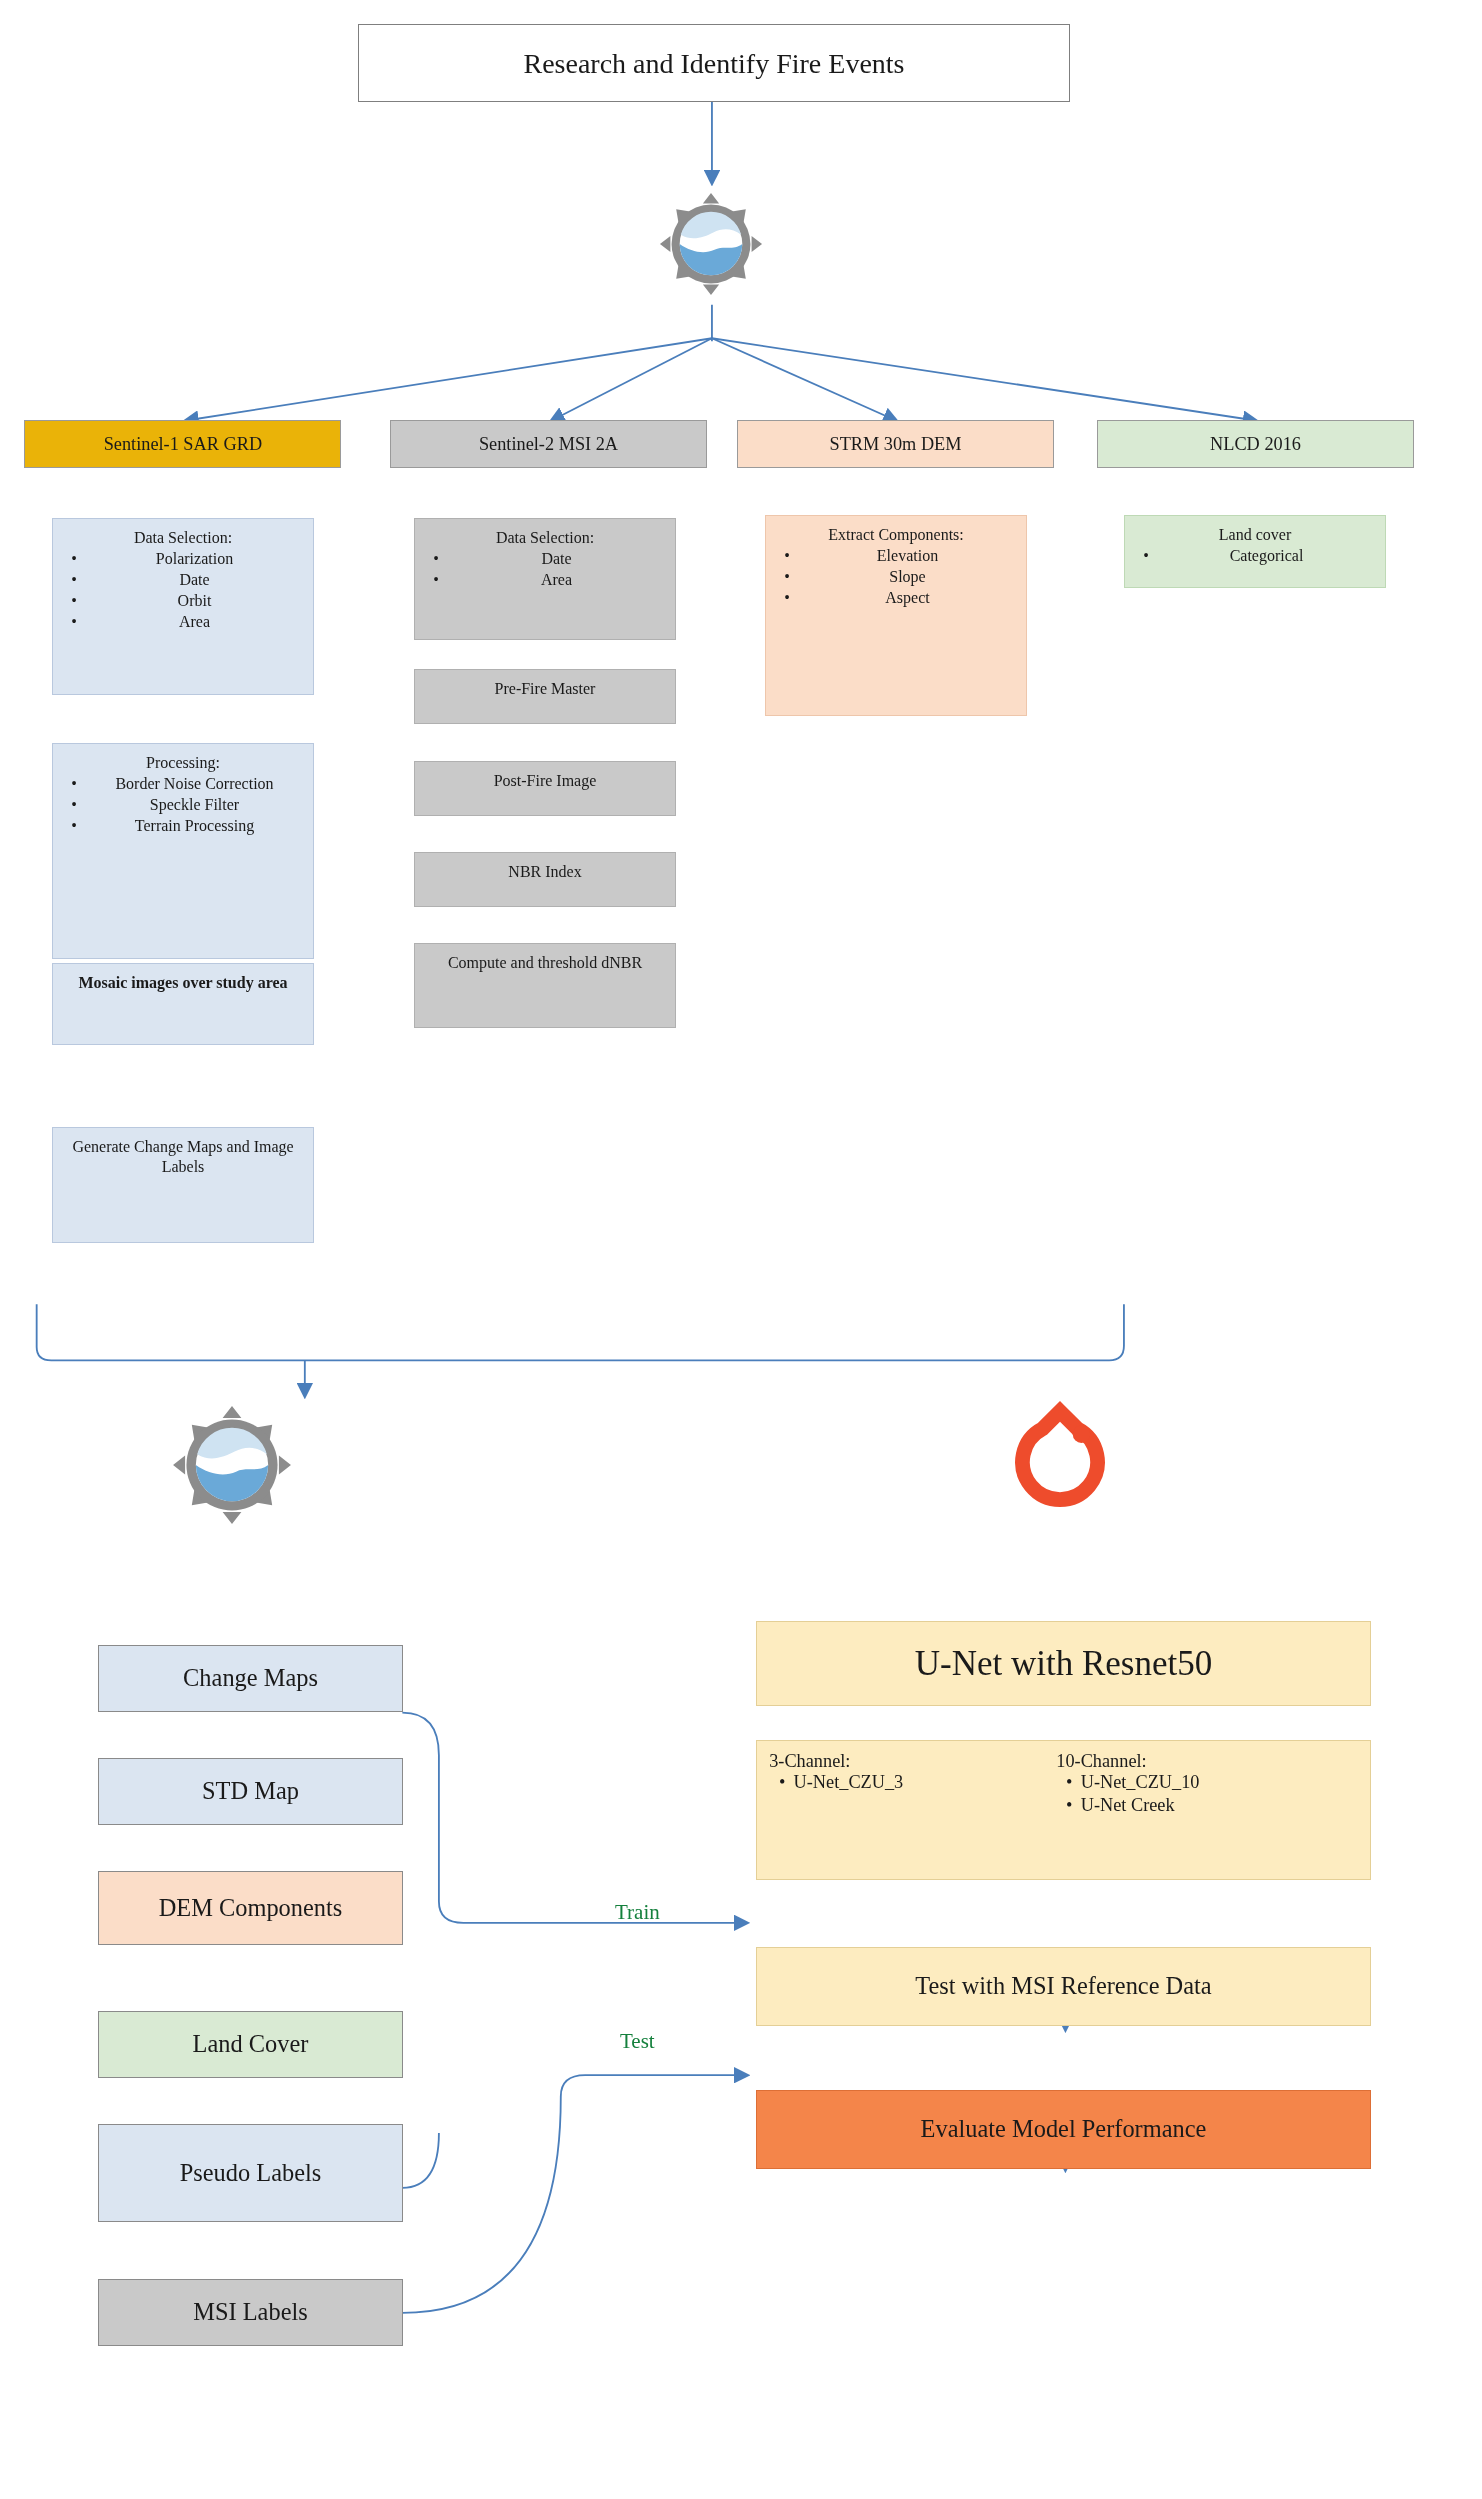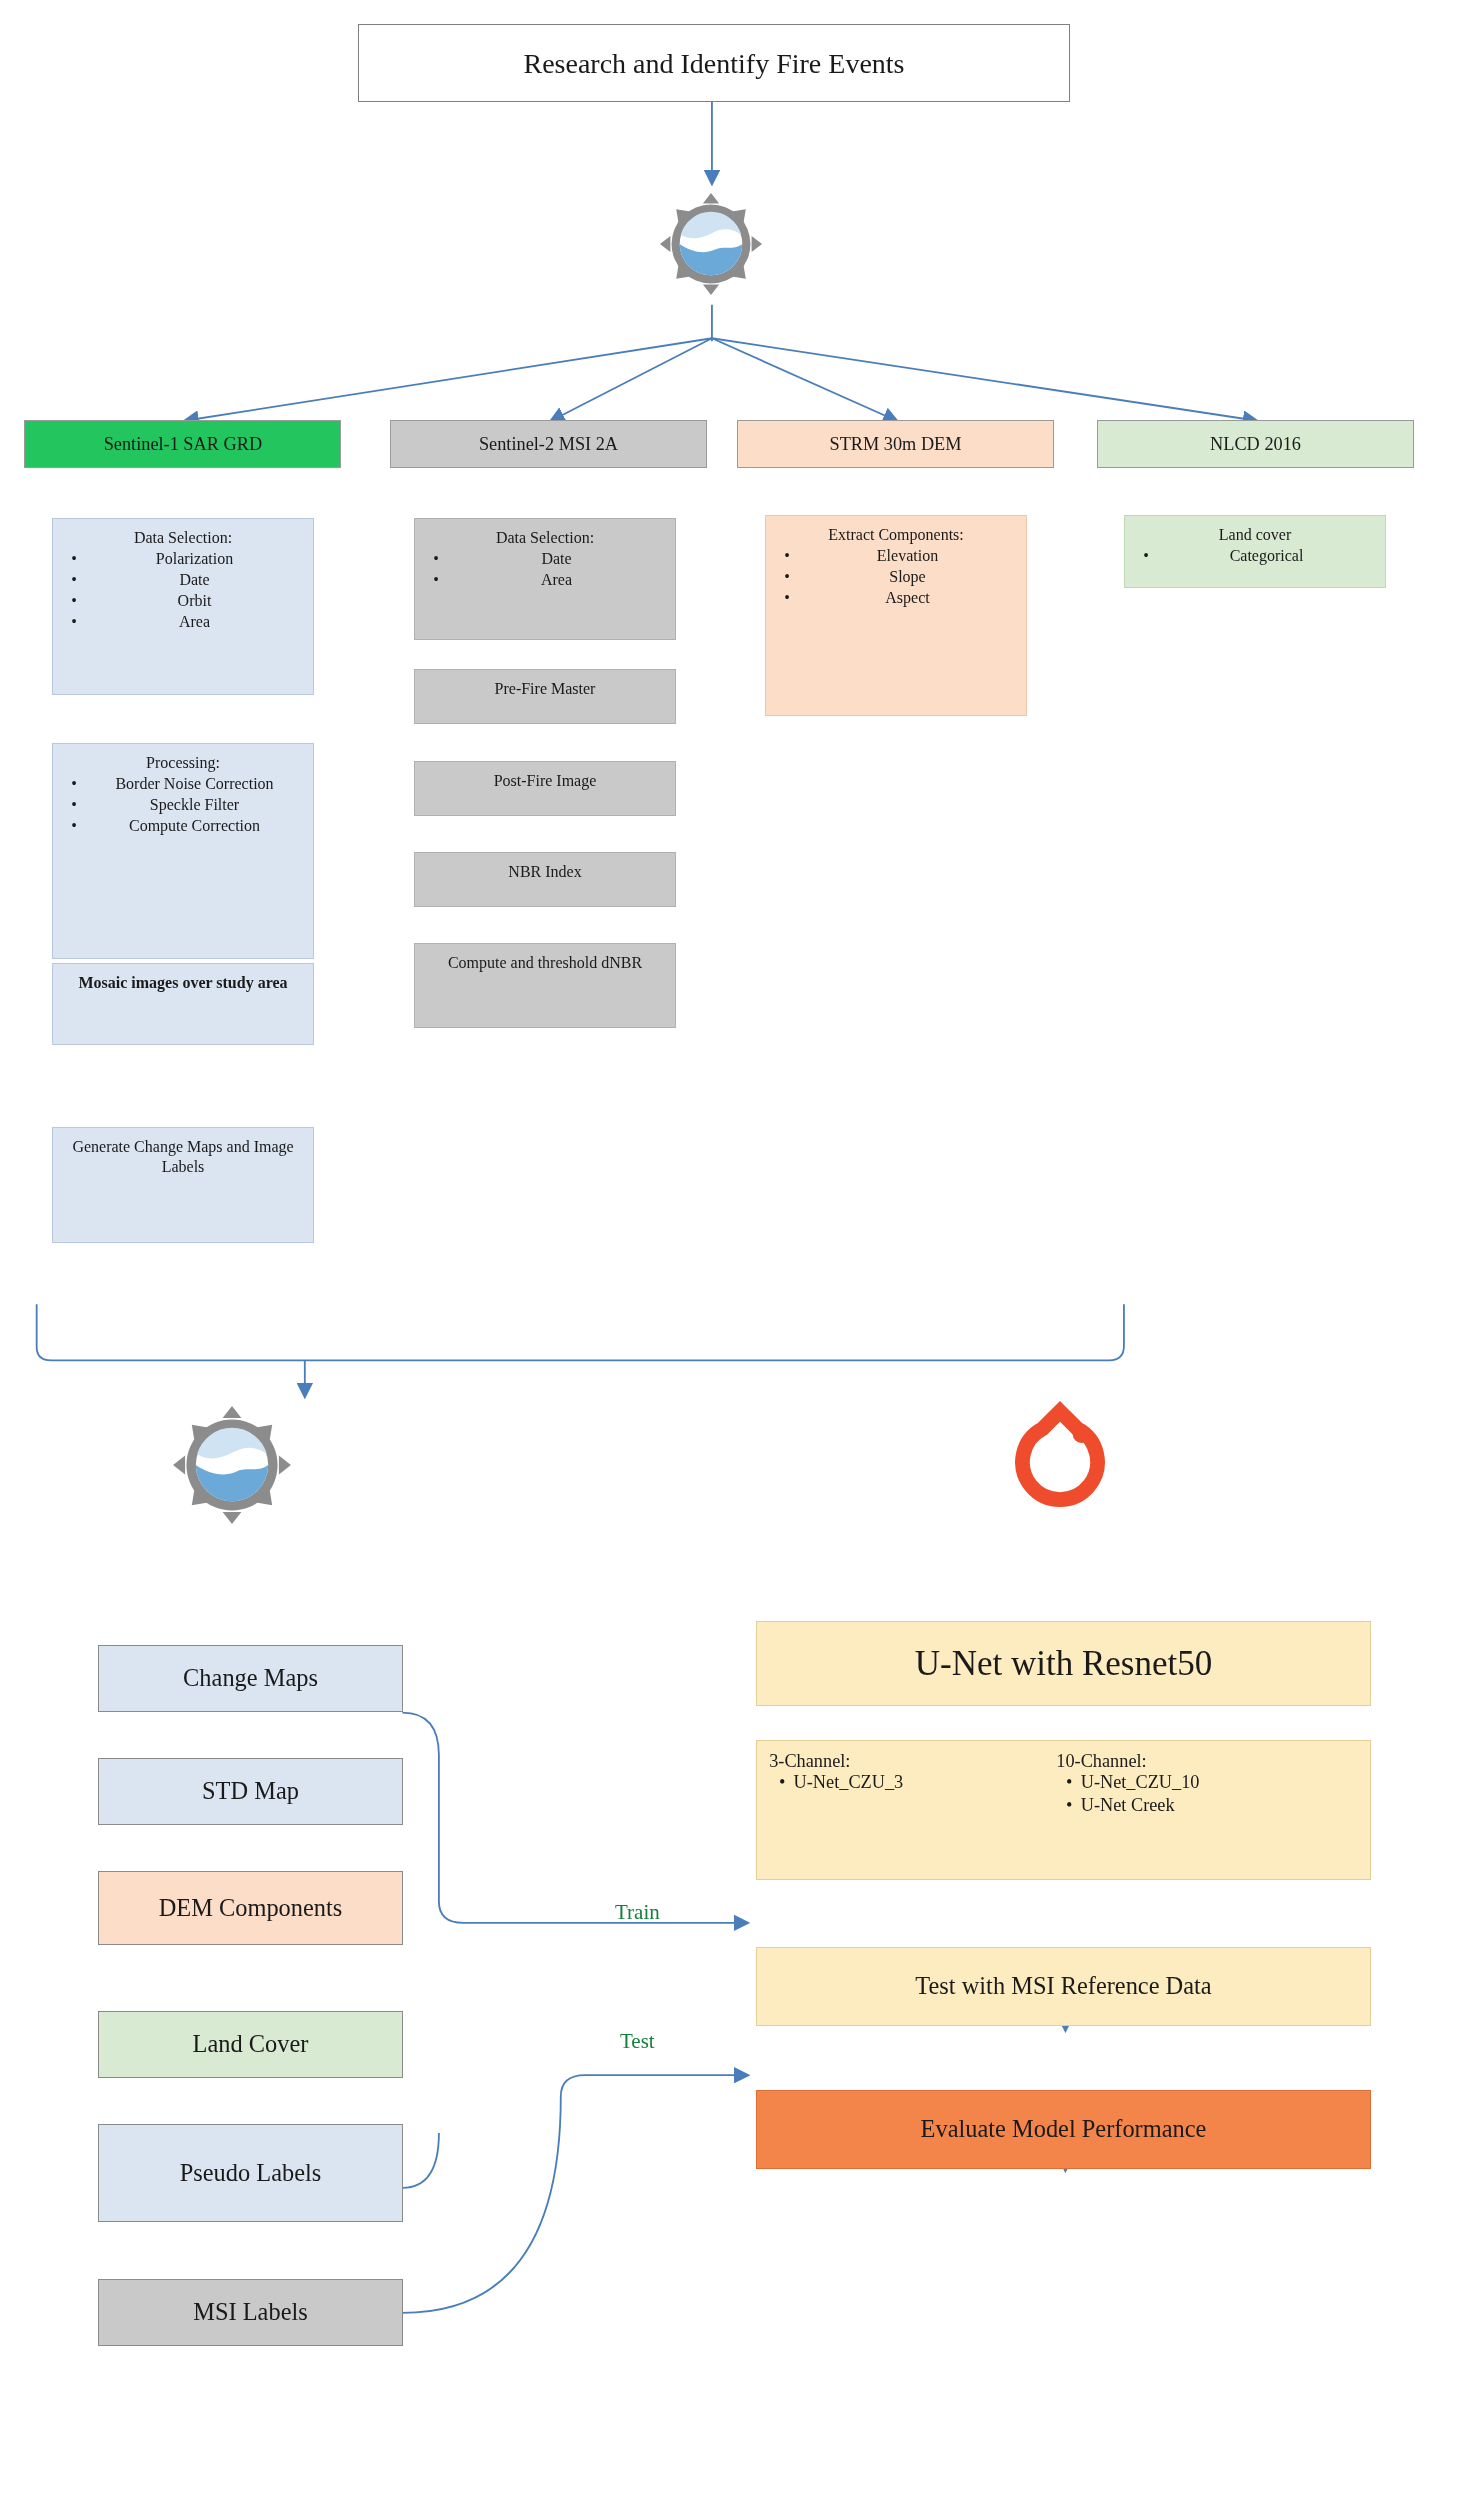--- a/index.html
+++ b/index.html
@@ -31,21 +31,21 @@
   .title-box {
     font-size: 28px;
     background: #ffffff;
     border: 1.2px solid #7f7f7f;
     margin-top: 12px;
   }
   .hdr {
     font-size: 18.3px;
     border: 0.6px solid #9a9a9a;
   }
-  .hdr.blue { background: #22c55e; }
+  .hdr.blue { background: #eab308; }
   .hdr.gray { background: #c9c9c9; }
   .hdr.peach { background: #fbddc8; }
   .hdr.green { background: #d9ead3; }
 
   .panel {
     font-size: 16px;
     padding: 8.5px 9.8px;
     display: block;
   }
   .panel.blue { background: #dbe5f1; border: 0.6px solid #b9c8de; }
@@ -203,21 +203,21 @@
       <li>Orbit</li>
       <li>Area</li>
     </ul>
   </div>
 
   <div class="node panel blue" style="left:52px; top:743px; width:262px; height:216px;">
     <span class="ttl">Processing:</span>
     <ul>
       <li>Border Noise Correction</li>
       <li>Speckle Filter</li>
-      <li>Compute Correction</li>
+      <li>Terrain Processing</li>
     </ul>
   </div>
 
   <div class="node panel blue" style="left:52px; top:963px; width:262px; height:82px;font-weight:bold;">
     <span class="ttl">Mosaic images over study area</span>
   </div>
 
   <div class="node panel blue" style="left:52px; top:1127px; width:262px; height:116px;">
     <span class="ttl">Generate Change Maps and Image Labels</span>
   </div>

